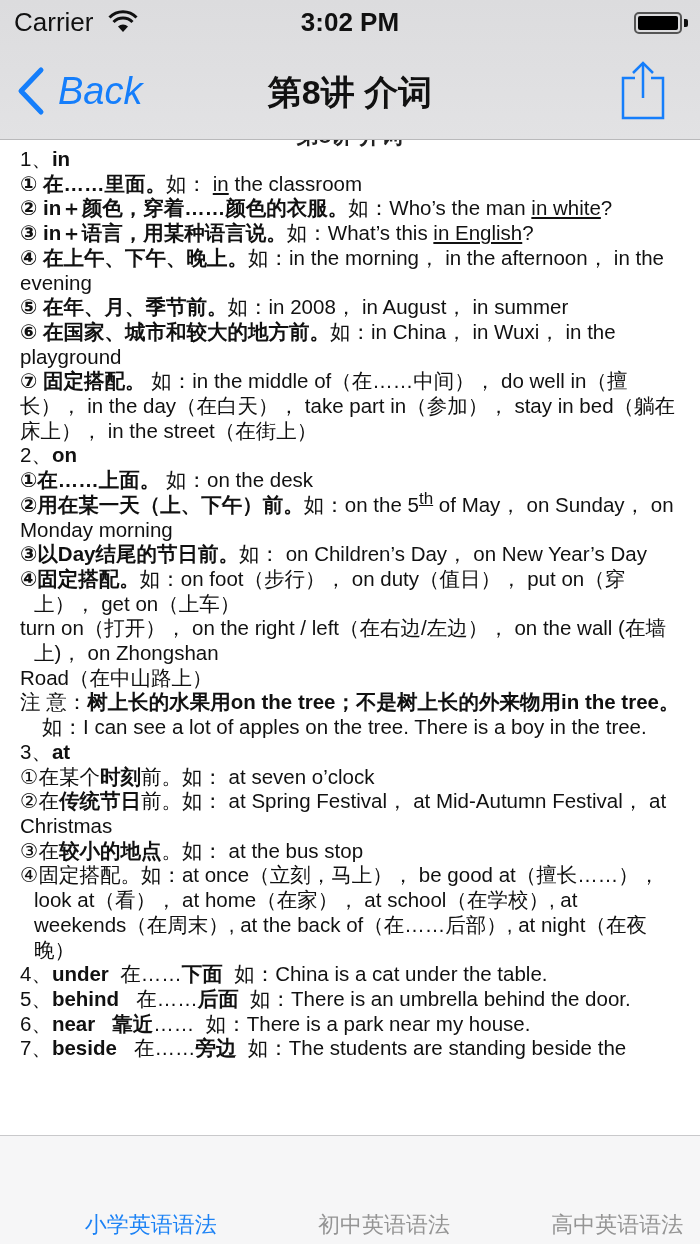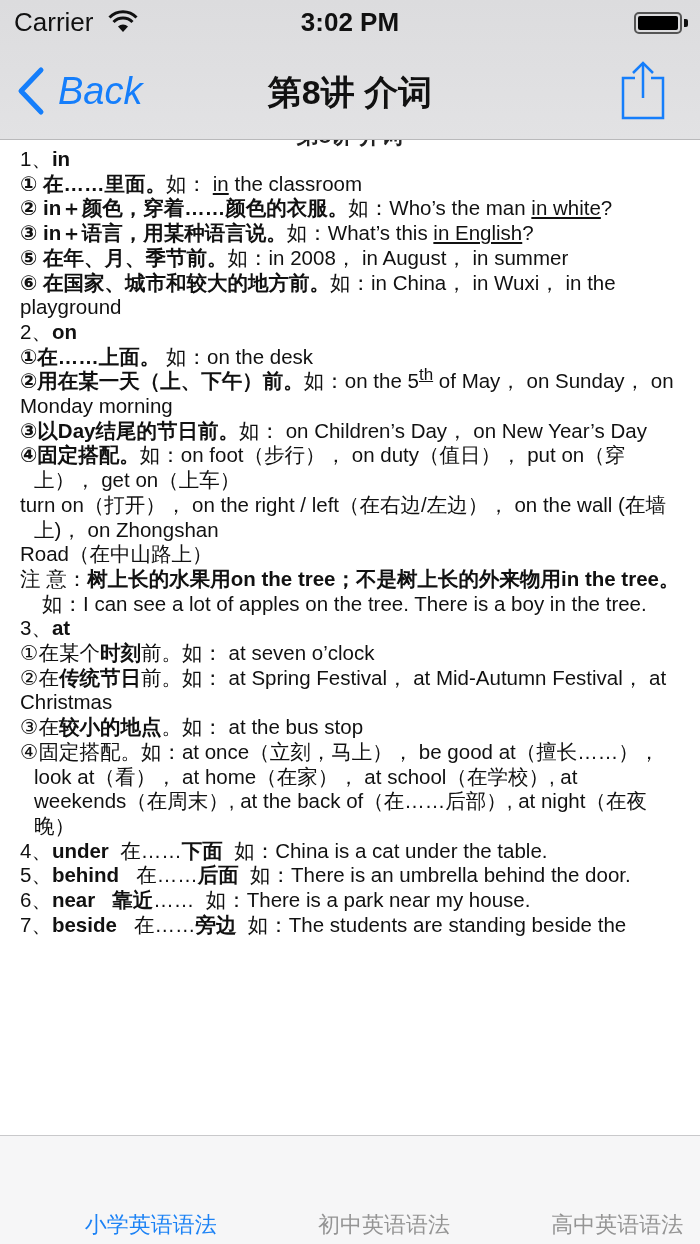--- a/index.html
+++ b/index.html
@@ -114,22 +114,24 @@
 </div>
 
 <div class="content">
   <div class="cut-title">第8讲 介词</div>
 
 
   <p><span>1、</span><b>in</b></p>
   <p><b>① 在……里面。</b><span>如：</span> <u>in</u><span> the classroom</span></p>
   <p><b>② in＋颜色，穿着……颜色的衣服。</b><span>如：</span><span>Who’s the man </span><u>in white</u><span>?</span></p>
   <p><b>③ in＋语言，用某种语言说。</b><span>如：</span><span>What’s this </span><u>in English</u><span>?</span></p>
+  <p><b>④ 在上午、下午、晚上。</b><span>如：</span><span>in the morning， in the afternoon， in the evening</span></p>
   <p><b>⑤ 在年、月、季节前。</b><span>如：</span><span>in 2008， in August， in summer</span></p>
   <p><b>⑥ 在国家、城市和较大的地方前。</b><span>如：</span><span>in China， in Wuxi， in the playground</span></p>
+  <p><b>⑦ 固定搭配。</b><span> 如：</span><span>in the middle of（在……中间）， do well in（擅长）， in the day（在白天）， take part in（参加）， stay in bed（躺在床上）， in the street（在街上）</span></p>
 
   <p><span>2、</span><b>on</b></p>
   <p><b>①在……上面。</b><span> 如：</span><span>on the desk</span></p>
   <p><b>②用在某一天（上、下午）前。</b><span>如：</span><span>on the 5</span><sup>th</sup><span> of May， on Sunday， on Monday morning</span></p>
   <p><b>③以Day结尾的节日前。</b><span>如：</span><span> on Children’s Day， on New Year’s Day</span></p>
   <p><b>④固定搭配。</b><span>如：</span><span>on foot（步行）， on duty（值日）， put on（穿</span></p>
   <p class="sub">上）， get on（上车）</p>
   <p>turn on（打开）， on the right / left（在右边/左边）， on the wall (在墙</p>
   <p class="sub">上)， on Zhongshan</p>
   <p>Road（在中山路上）</p>

